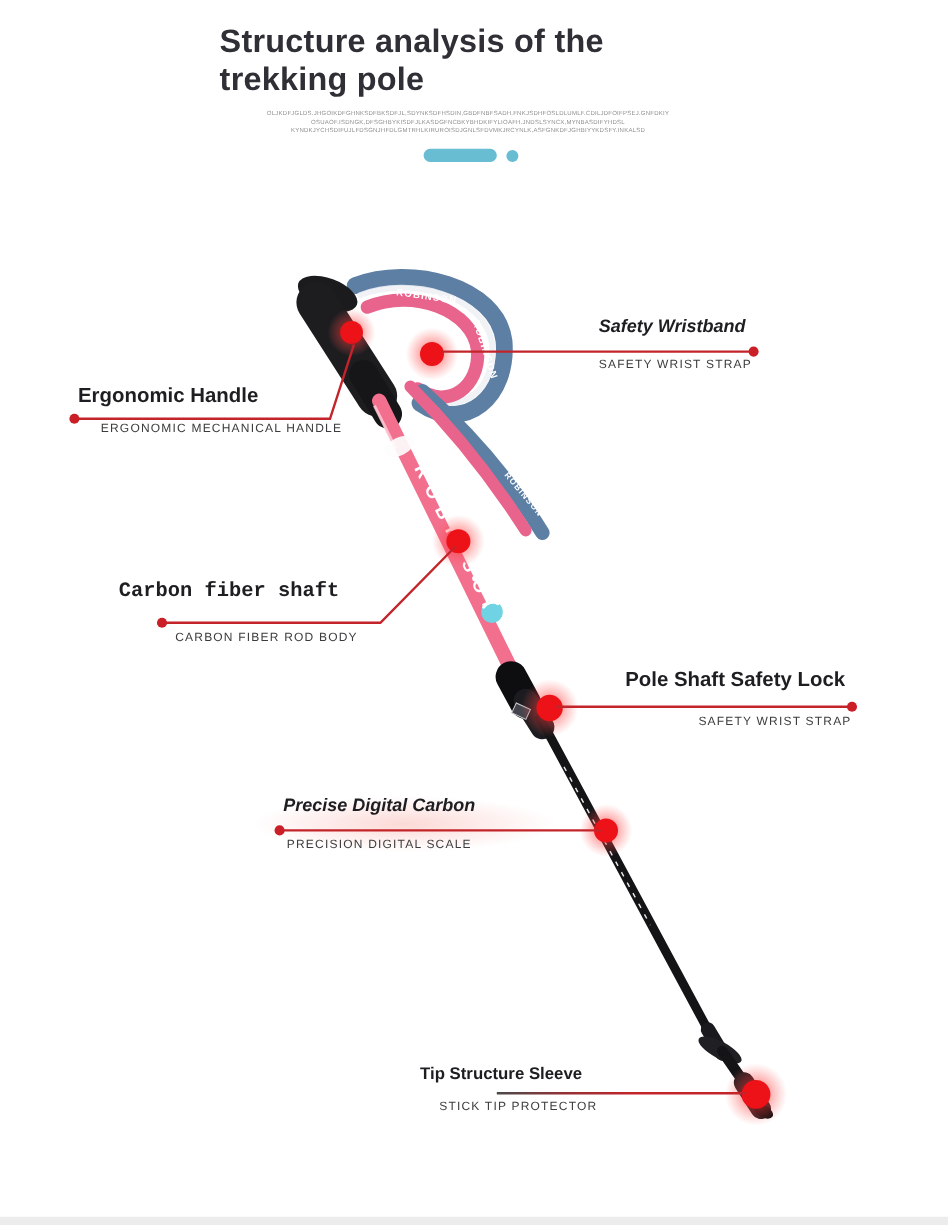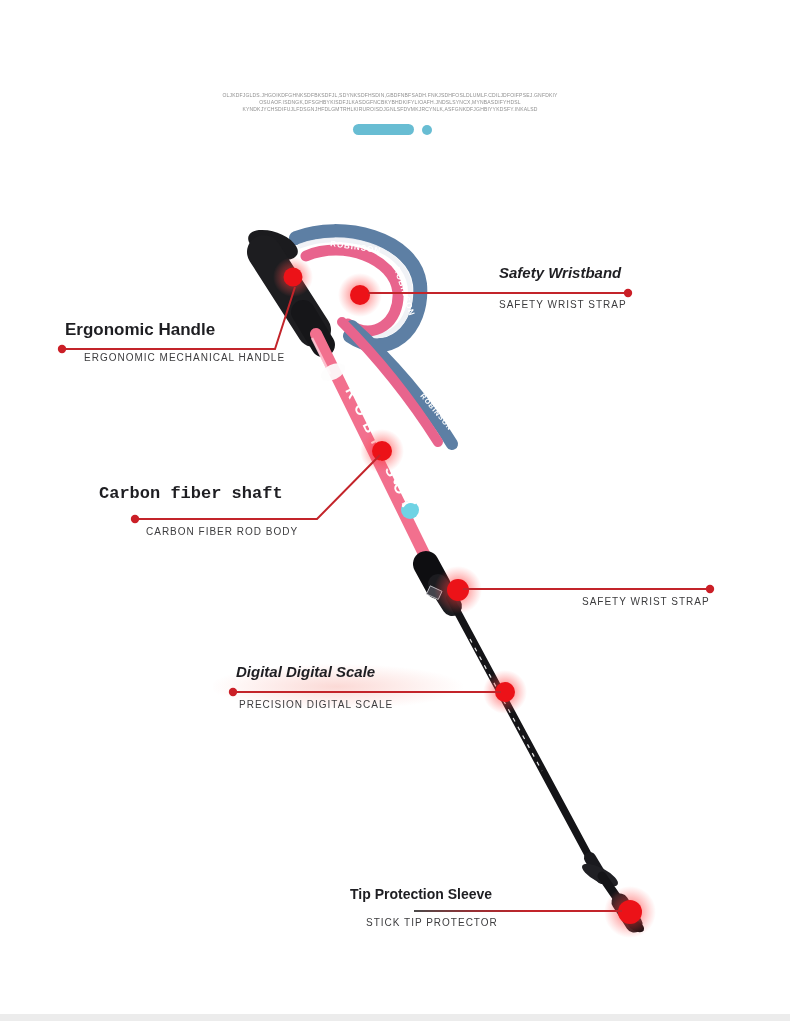--- a/index.html
+++ b/index.html
@@ -21,20 +21,24 @@
     background:radial-gradient(60% 55% at 42% 58%, rgba(243,130,118,.30), rgba(255,255,255,0) 72%);}
   .footer-strip{position:absolute;left:0;bottom:0;width:790px;height:7px;background:#ececec;}
   svg{position:absolute;left:0;top:0;}
   svg text{font-family:"Liberation Sans","DejaVu Sans",sans-serif;}
 </style>
 </head>
 <body>
 
 <div class="canvas">
 
+  <div class="main-title">
+    <div>Structure analysis of the</div>
+    <div>trekking pole</div>
+  </div>
   <div class="intro">
     <div>OLJKDFJGLDS.JHGOIKDFGHNKSDFBKSDFJL,SDYNKSDFHSDIN,GBDFNBFSADH.FNKJSDHFOSLDLUMLF.CDILJDFOIFPSEJ.GNFDKIY</div>
     <div>OSUAOF.ISDNGK,DFSGHBYKISDFJLKASDGFNCBKYBHDKIFYLIOAFH.JNDSLSYNCX,MYNBASDIFYHDSL</div>
     <div>KYNDKJYCHSDIFUJLFDSGNJHFDLGMTRHLKIRUROISDJGNLSFDVMKJRCYNLK,ASFGNKDFJGHBIYYKDSFY.INKALSD</div>
   </div>
   <div class="accent-bar"></div>
   <div class="accent-dot"></div>
 
   <div class="wash wash-scale"></div>
 
@@ -149,22 +153,23 @@
 
   <div class="lbl lbl-title-md" style="left:499px;top:264px;">Safety Wristband</div>
   <div class="lbl lbl-sub" style="left:499px;top:299px;">SAFETY WRIST STRAP</div>
 
   <div class="lbl lbl-title-lg" style="left:65px;top:320px;">Ergonomic Handle</div>
   <div class="lbl lbl-sub" style="left:84px;top:352px;text-align:right;">ERGONOMIC MECHANICAL HANDLE</div>
 
   <div class="lbl lbl-title-lg" style="left:99px;top:484px;font-family:Liberation Mono, monospace;">Carbon fiber shaft</div>
   <div class="lbl lbl-sub" style="left:146px;top:526px;">CARBON FIBER ROD BODY</div>
 
+  <div class="lbl lbl-title-lg" style="left:521px;top:557px;">Pole Shaft Safety Lock</div>
   <div class="lbl lbl-sub" style="left:582px;top:596px;">SAFETY WRIST STRAP</div>
 
-  <div class="lbl lbl-title-md" style="left:236px;top:663px;">Digital Digital Scale</div>
+  <div class="lbl lbl-title-md" style="left:236px;top:663px;">Precise Digital Carbon</div>
   <div class="lbl lbl-sub" style="left:239px;top:699px;">PRECISION DIGITAL SCALE</div>
 
-  <div class="lbl lbl-title-sm" style="left:350px;top:886px;">Tip Protection Sleeve</div>
+  <div class="lbl lbl-title-sm" style="left:350px;top:886px;">Tip Structure Sleeve</div>
   <div class="lbl lbl-sub" style="left:366px;top:917px;text-align:right;">STICK TIP PROTECTOR</div>
 
   <div class="footer-strip"></div>
 </div>
 
 </body></html>

